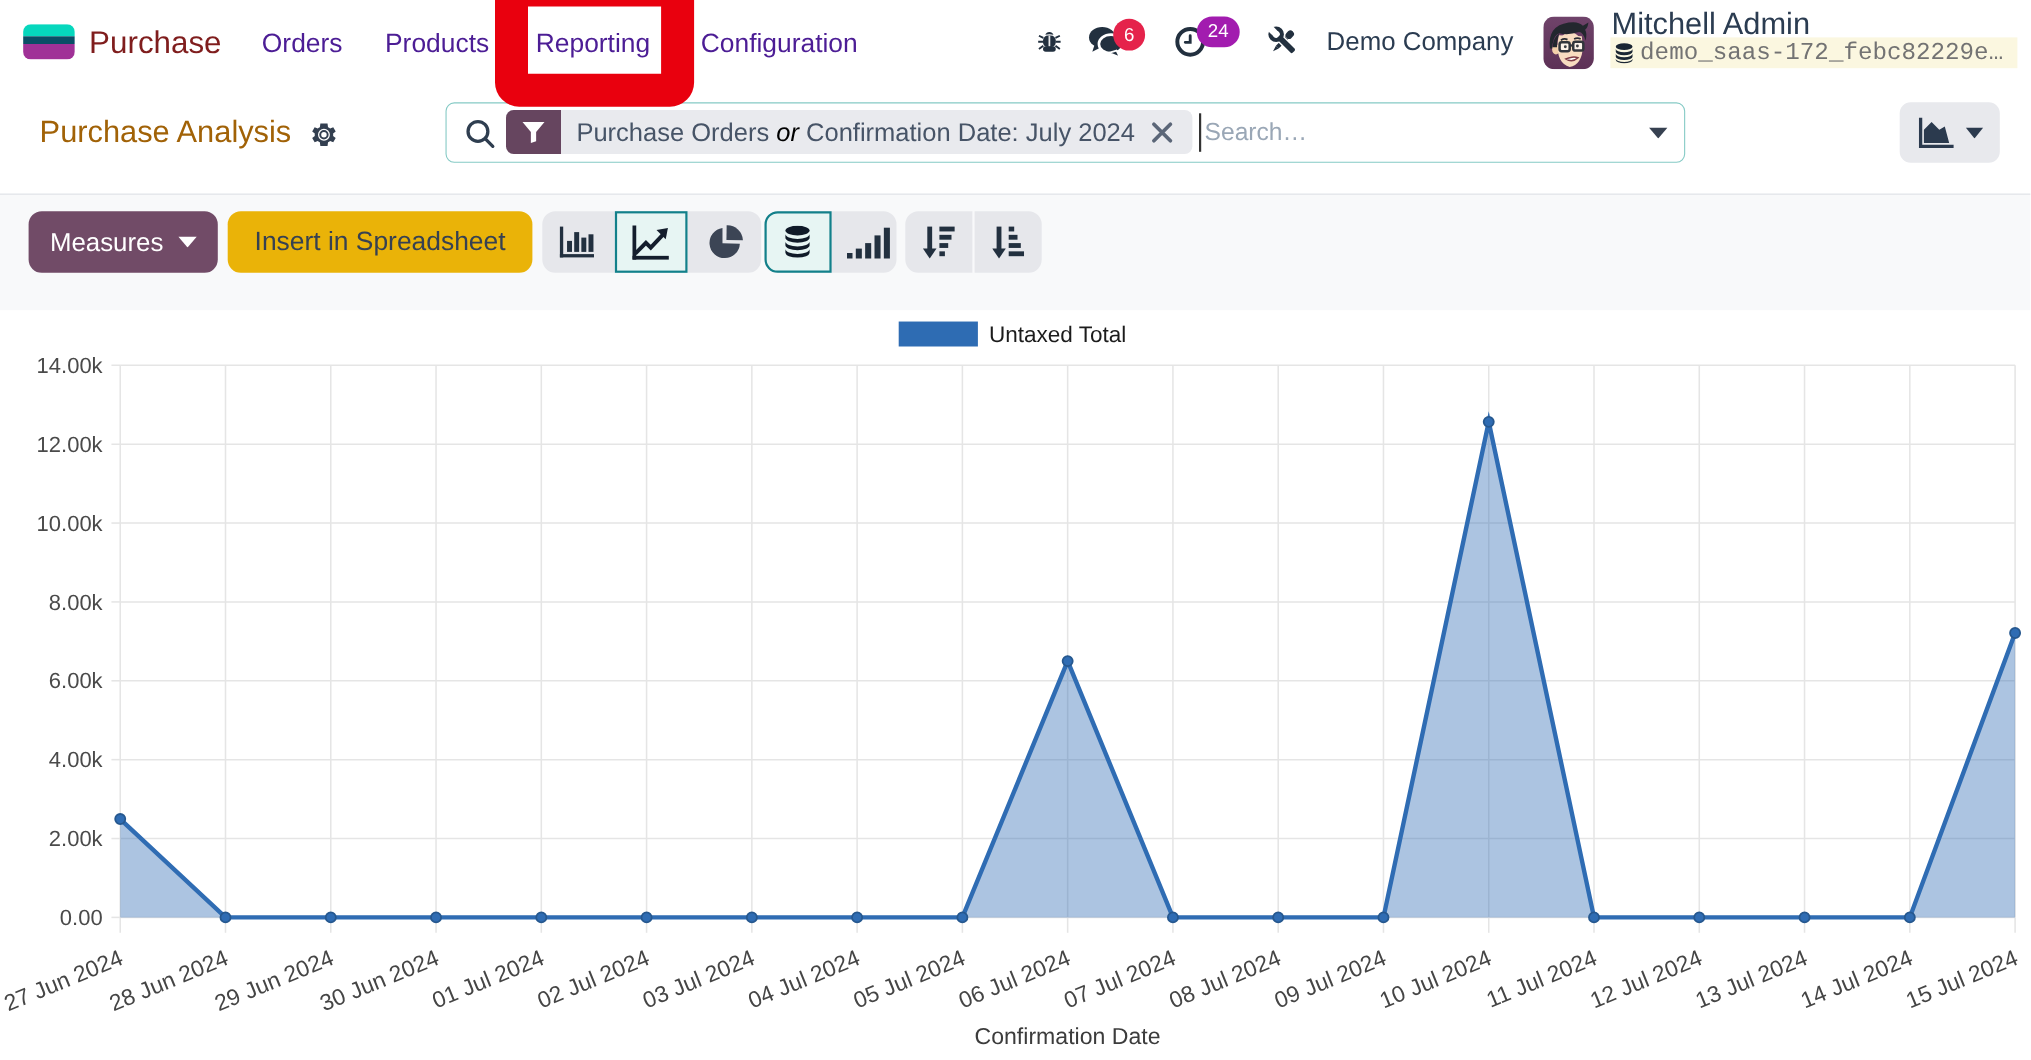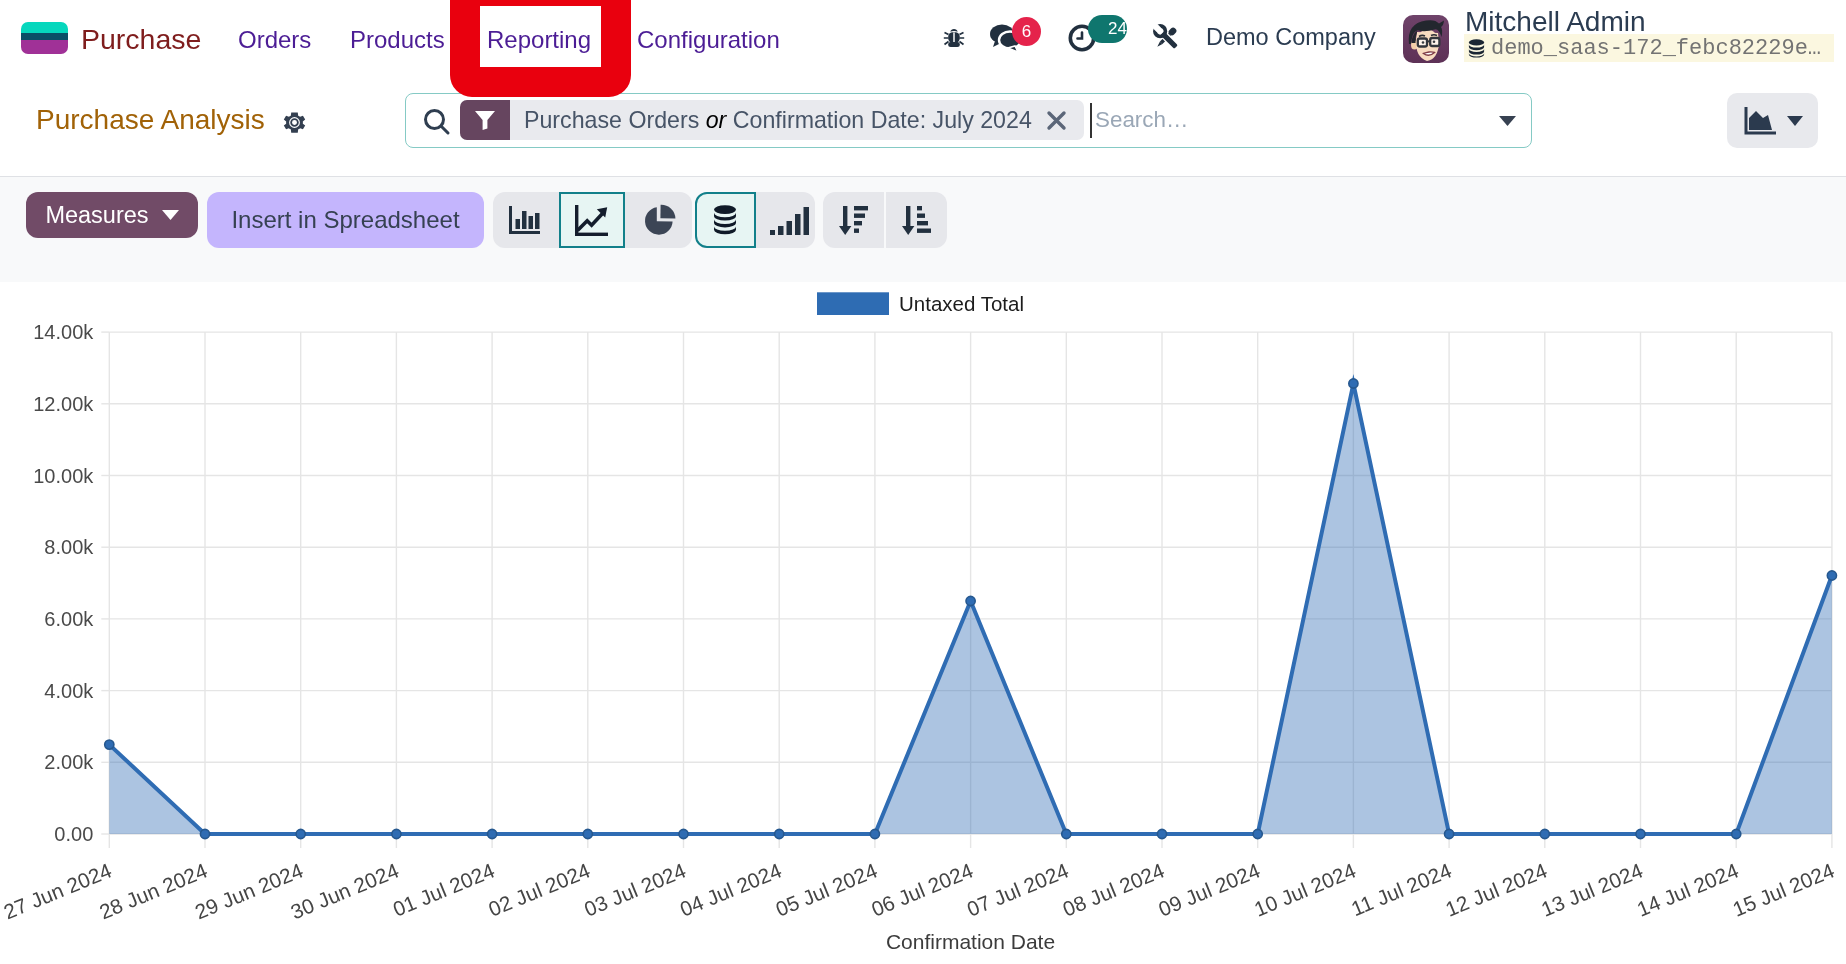--- a/index.html
+++ b/index.html
@@ -38,21 +38,21 @@
   <ellipse cx="22" cy="18" rx="11" ry="8.5" fill="#22303f" stroke="#fff" stroke-width="2.4"></ellipse>
   <path d="M27 24 L30 30 L20 26 Z" fill="#22303f" stroke="#fff" stroke-width="1.6"></path>
  </g>
 </svg>
 <div class="abs" style="left:1012px;top:17px;width:29px;height:29px;border-radius:50%;background:#e5234b;color:#fff;font-size:17px;text-align:center;line-height:29px;z-index:3">6</div>
 
 <svg class="abs" style="left:1068px;top:24px" width="28" height="28" viewBox="0 0 28 28" fill="none">
  <circle cx="14" cy="14" r="11.7" stroke="#22303f" stroke-width="3.6"></circle>
  <path d="M14 8.5 V14.5 H9.5" stroke="#22303f" stroke-width="2.6" stroke-linecap="round"></path>
 </svg>
-<div class="abs" style="left:1088px;top:15px;width:39px;height:28px;border-radius:14px;background:#0f766e;color:#fff;font-size:17px;text-align:right;line-height:28px;z-index:3">24</div>
+<div class="abs" style="left:1088px;top:15px;width:39px;height:28px;border-radius:14px;background:#a21caf;color:#fff;font-size:17px;text-align:center;line-height:28px;z-index:3">24</div>
 
 <svg class="abs" style="left:1151px;top:22px" width="31" height="31" viewBox="0 0 31 31">
  <g transform="rotate(45 15.5 15.5)" fill="#22303f">
    <rect x="12.3" y="3" width="6.4" height="8" rx="3"></rect>
    <rect x="13.7" y="11" width="3.6" height="12"></rect>
    <path d="M13.7 23 h3.6 l-1.8 5.5z"></path>
  </g>
  <g transform="rotate(-45 15.5 15.5)">
    <rect x="12.9" y="9.5" width="5.2" height="19.5" rx="1.5" fill="#fff" stroke="#fff" stroke-width="2.6"></rect>
    <circle cx="15.5" cy="6.5" r="5.2" fill="none" stroke="#22303f" stroke-width="3.8"></circle>
@@ -124,24 +124,24 @@
 <div class="abs" style="left:1727px;top:93px;width:91px;height:55px;background:#e8e9ed;border-radius:10px"></div>
 <svg class="abs" style="left:1744px;top:105px" width="34" height="32" viewBox="0 0 34 32">
  <path d="M2 2 V28 H32" stroke="#2b3a4e" stroke-width="3" fill="none"></path>
  <path d="M5 25 V13 L12 6 L19 13 L24 10 L28 25 Z" fill="#2b3a4e"></path>
 </svg>
 <svg class="abs" style="left:1787px;top:116px" width="16" height="10" viewBox="0 0 16 10" fill="#2b3a4e">
     <path d="M0 0 h16 l-8 10z"></path>
   </svg>
 
 <div class="abs" style="left:0;top:176px;width:1846px;height:106px;background:#f8f9fa;border-top:1px solid #dfe1e5"></div>
-<div class="abs" style="left:26px;top:192px;width:172px;height:46px;background:#714b67;border-radius:12px;color:#fff;font-size:23.5px;display:flex;align-items:center;justify-content:center">Measures&nbsp;&nbsp;<svg width="17" height="10" viewBox="0 0 17 10" fill="#fff">
+<div class="abs" style="left:26px;top:192px;width:172px;height:56px;background:#714b67;border-radius:12px;color:#fff;font-size:23.5px;display:flex;align-items:center;justify-content:center">Measures&nbsp;&nbsp;<svg width="17" height="10" viewBox="0 0 17 10" fill="#fff">
       <path d="M0 0 h17 l-8.5 10z"></path>
     </svg></div>
-<div class="abs" style="left:207px;top:192px;width:277px;height:56px;background:#c4b5fd;border-radius:12px;color:#364152;font-size:24px;display:flex;align-items:center;justify-content:center;font-weight:500">Insert in Spreadsheet</div>
+<div class="abs" style="left:207px;top:192px;width:277px;height:56px;background:#eab308;border-radius:12px;color:#364152;font-size:24px;display:flex;align-items:center;justify-content:center;font-weight:500">Insert in Spreadsheet</div>
 
 <div class="abs" style="left:493px;top:192px;width:199px;height:56px;background:#e6e7eb;border-radius:12px"></div>
 <div class="abs" style="left:559px;top:192px;width:66px;height:56px;background:#e7f5f3;border:2px solid #12808a"></div>
 <svg class="abs" style="left:508px;top:205px" width="33" height="31" viewBox="0 0 33 31" fill="#22303f">
  <rect x="1" y="1" width="3" height="28"></rect>
     <rect x="1" y="26" width="31" height="3"></rect>
  <rect x="7.5" y="14" width="4.5" height="10"></rect>
     <rect x="14" y="6" width="4.5" height="18"></rect>
     <rect x="20.5" y="11" width="4.5" height="13"></rect>
     <rect x="27" y="8" width="4.5" height="16"></rect>

